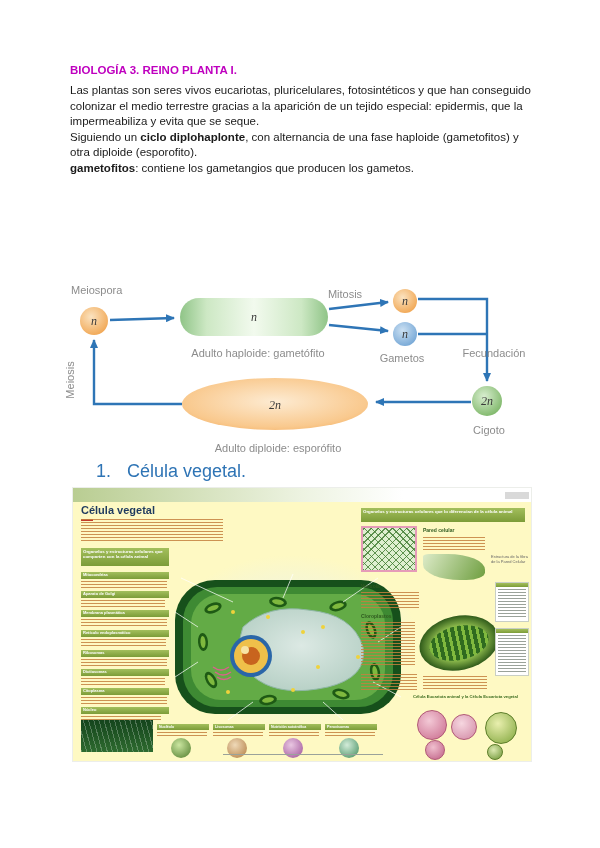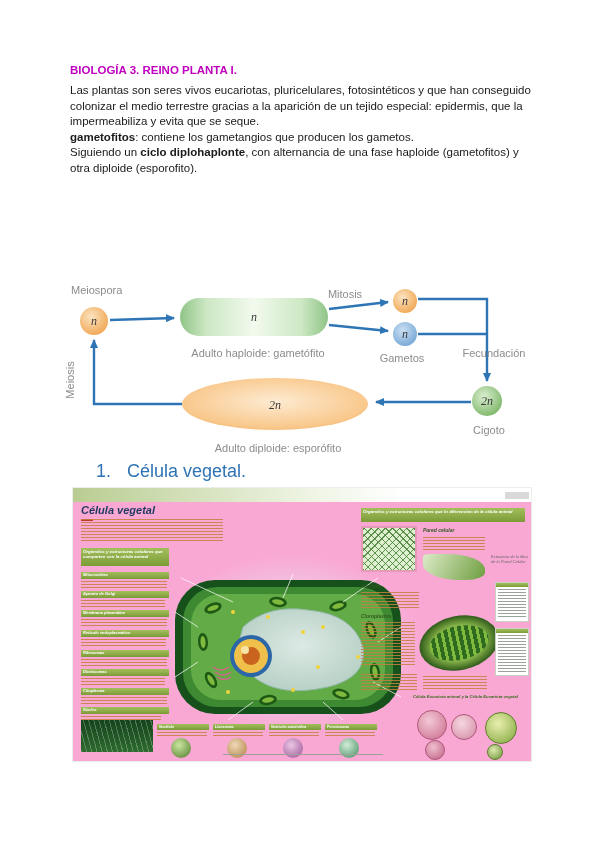--- a/index.html
+++ b/index.html
@@ -10,21 +10,21 @@
   p.body{font-size:11.5px;line-height:15.6px;margin:0;}
   .mb{margin-bottom:15px;}
   .heading1{position:absolute;left:96px;top:461px;font-size:18px;font-weight:normal;color:#2E74B5;}
   .heading1 .hsp{margin-left:16px;}
   
   .cycle{position:absolute;left:62px;top:268px;width:470px;height:198px;}
   .lbl{fill:#8C8C8C;font-size:11px;font-family:"Liberation Sans",sans-serif;}
   .nlbl{fill:#3a3a3a;font-size:12px;font-style:italic;font-family:"Liberation Serif",serif;}
   .arrow{stroke:#2E75B6;stroke-width:2.4;fill:none;}
   
-  .poster{position:absolute;left:72px;top:487px;width:458px;height:273px;background:#f9a8d4;border:1px solid #ECEEEA;font-style:italic;}
+  .poster{position:absolute;left:72px;top:487px;width:458px;height:273px;background:#fef9c3;border:1px solid #ECEEEA;}
   .ps{position:absolute;}
   .poster-topbar{left:0;top:0;width:100%;height:14px;background:linear-gradient(90deg,#B9CD92,#EDF3E1 50%,#fff 72%);}
   .poster-title{left:8px;top:16px;font-size:11px;font-weight:bold;color:#1E3A5F;}
   .logo-box{left:432px;top:4px;width:24px;height:7px;background:#D9D9D9;}
   .gbar{background:linear-gradient(180deg,#A3BF5C,#7C9C38);color:#fff;font-weight:bold;
         font-size:4px;line-height:1.2;padding:1px 2px;overflow:hidden;box-sizing:border-box;}
   .gbar.big{font-size:4.4px;}
   .tl{background:repeating-linear-gradient(to bottom,#C4803E 0 1.3px,transparent 1.3px 3px);opacity:.85;}
   .tlg{background:repeating-linear-gradient(to bottom,#9AA29A 0 1.3px,transparent 1.3px 3px);}
   .minilbl{font-size:5px;font-weight:bold;color:#2F5A1F;line-height:1.1;}
@@ -50,22 +50,22 @@
   .cmp-h{font-size:4.2px;font-weight:bold;color:#3A6B1E;line-height:1.25;}
 </style>
 </head>
 <body>
 
 <div class="page">
 
   <div class="content">
     <div class="doc-title">BIOLOGÍA 3. REINO PLANTA I.</div>
     <p class="body mb">Las plantas son seres vivos eucariotas, pluricelulares, fotosintéticos y que han conseguido colonizar el medio terrestre gracias a la aparición de un tejido especial: epidermis, que la impermeabiliza y evita que se seque.</p>
+    <p class="body mb"><span>Siguiendo un </span><b>ciclo diplohaplonte</b><span>, con alternancia de una fase haploide (gametofitos) y otra diploide (esporofito).</span></p>
     <p class="body"><b>gametofitos</b><span>: contiene los gametangios que producen los gametos.</span></p>
-    <p class="body mb"><span>Siguiendo un </span><b>ciclo diplohaplonte</b><span>, con alternancia de una fase haploide (gametofitos) y otra diploide (esporofito).</span></p>
   </div>
 
   <div class="cycle">
     <svg width="470" height="198" viewBox="0 0 470 198">
       <defs>
         <radialGradient id="gOr" cx="40%" cy="35%" r="75%">
           <stop offset="0%" stop-color="#FBE3C0"></stop>
             <stop offset="100%" stop-color="#F0A24B"></stop>
         </radialGradient>
         <radialGradient id="gBl" cx="40%" cy="35%" r="75%">

